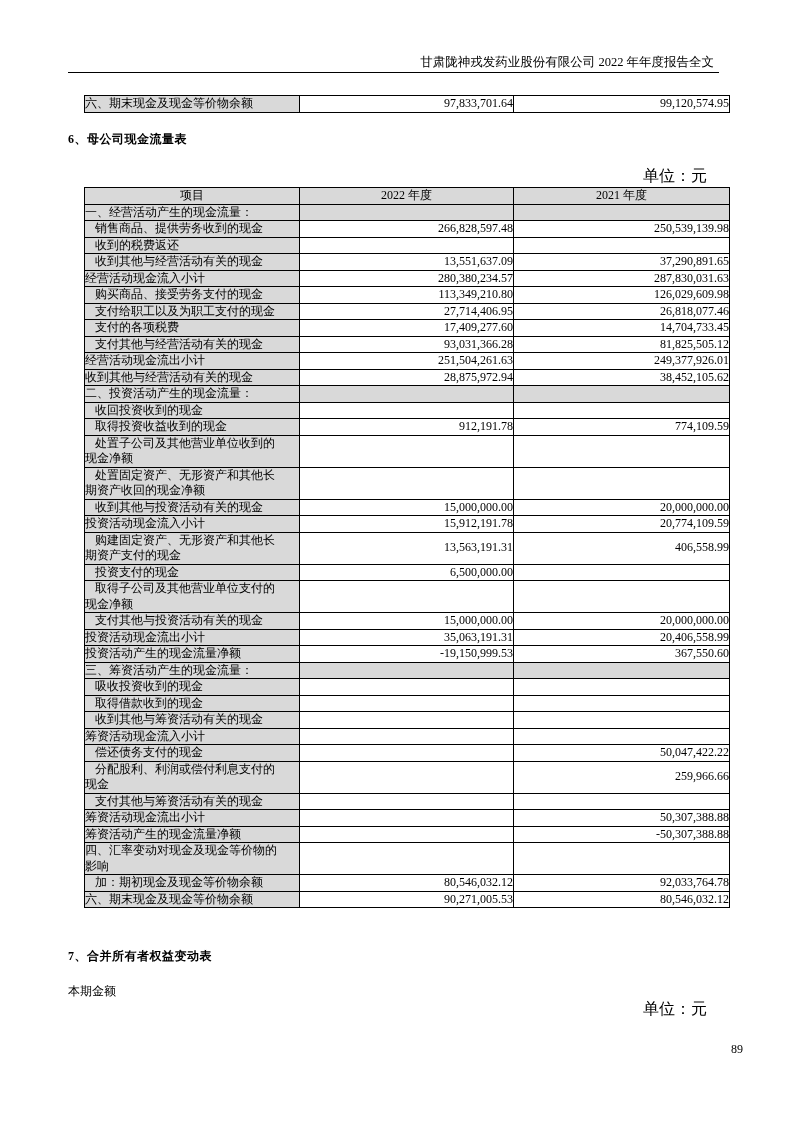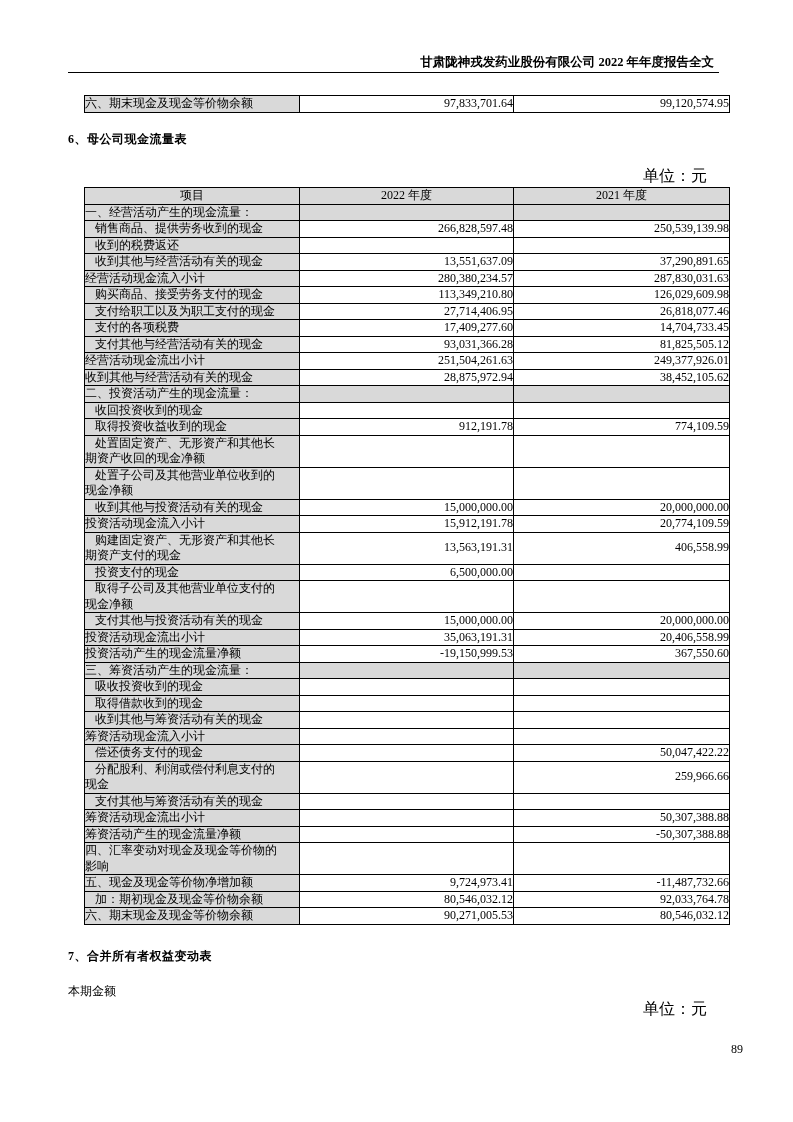--- a/index.html
+++ b/index.html
@@ -5,21 +5,21 @@
   html,body{margin:0;padding:0;background:#ffffff;}
   body{
     width:793px;height:1122px;position:relative;
     font-family:"Liberation Serif","DejaVu Serif",serif;
     color:#000;
   }
   .page{position:absolute;inset:0;width:793px;height:1122px;background:#fff;overflow:hidden;}
 
   .doc-header{
     position:absolute;left:68px;top:55px;width:646px;
-    text-align:right;font-size:12.5px;line-height:15px;font-weight:bold;
+    text-align:right;font-size:12.5px;line-height:15px;
   }
   .header-rule{
     position:absolute;left:68px;top:72px;width:651px;height:0;
     border-bottom:1.5px solid #000;
   }
 
   table.fin{
     position:absolute;left:84px;border-collapse:collapse;table-layout:fixed;
     width:645px;font-size:12px;
   }
@@ -165,28 +165,28 @@
           <td class="label indent">收回投资收到的现金</td>
           <td class="val"></td>
           <td class="val"></td>
         </tr>
         <tr>
           <td class="label indent">取得投资收益收到的现金</td>
           <td class="val">912,191.78</td>
           <td class="val">774,109.59</td>
         </tr>
         <tr>
+          <td class="label indent">处置子公司及其他营业单位收到的
+现金净额</td>
+          <td class="val"></td>
+          <td class="val"></td>
+        </tr>
+        <tr>
           <td class="label indent">处置固定资产、无形资产和其他长
 期资产收回的现金净额</td>
-          <td class="val"></td>
-          <td class="val"></td>
-        </tr>
-        <tr>
-          <td class="label indent">处置子公司及其他营业单位收到的
-现金净额</td>
           <td class="val"></td>
           <td class="val"></td>
         </tr>
         <tr>
           <td class="label indent">收到其他与投资活动有关的现金</td>
           <td class="val">15,000,000.00</td>
           <td class="val">20,000,000.00</td>
         </tr>
         <tr>
           <td class="label">投资活动现金流入小计</td>
@@ -276,25 +276,20 @@
           <td class="val"></td>
           <td class="val">-50,307,388.88</td>
         </tr>
         <tr>
           <td class="label">四、汇率变动对现金及现金等价物的
 影响</td>
           <td class="val"></td>
           <td class="val"></td>
         </tr>
         <tr>
-          <td class="label">五、现金及现金等价物净增加额</td>
-          <td class="val">9,724,973.41</td>
-          <td class="val">-11,487,732.66</td>
-        </tr>
-        <tr>
           <td class="label indent">加：期初现金及现金等价物余额</td>
           <td class="val">80,546,032.12</td>
           <td class="val">92,033,764.78</td>
         </tr>
         <tr>
           <td class="label">六、期末现金及现金等价物余额</td>
           <td class="val">90,271,005.53</td>
           <td class="val">80,546,032.12</td>
         </tr>
       </tbody>

